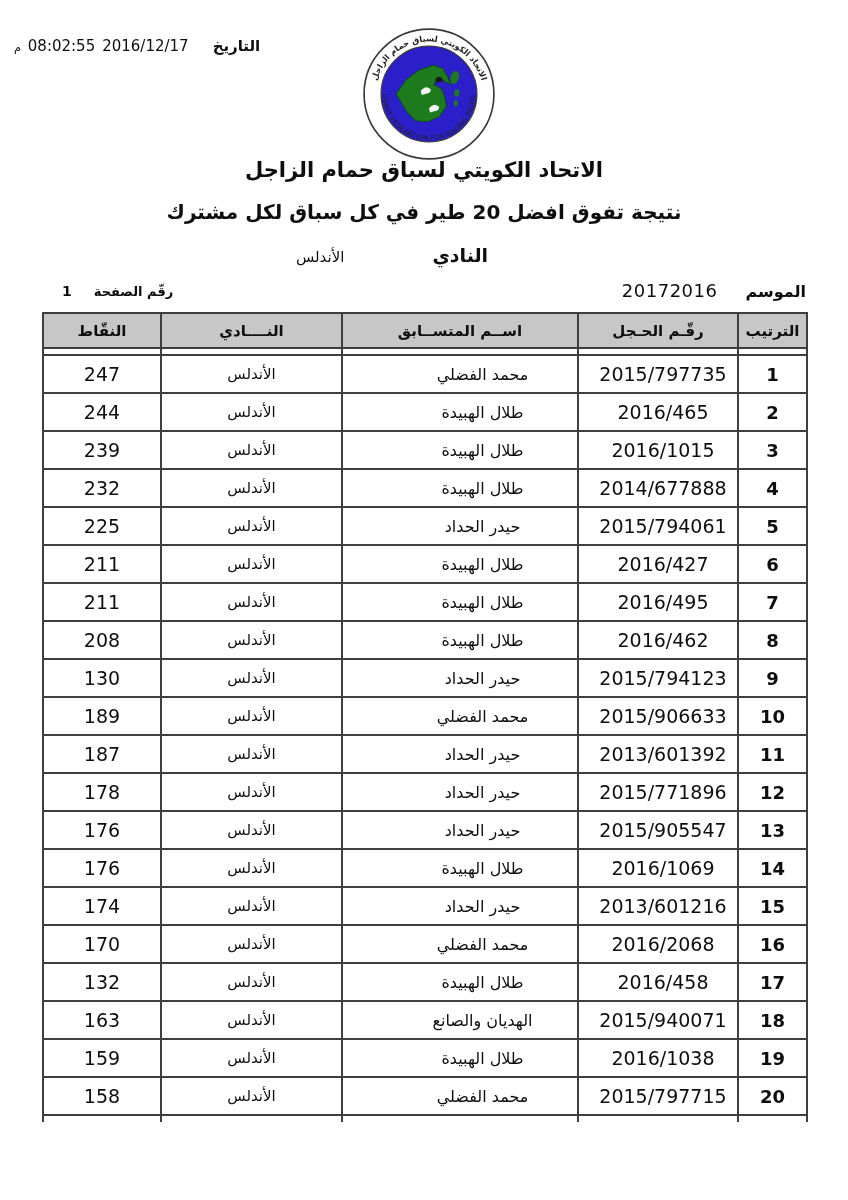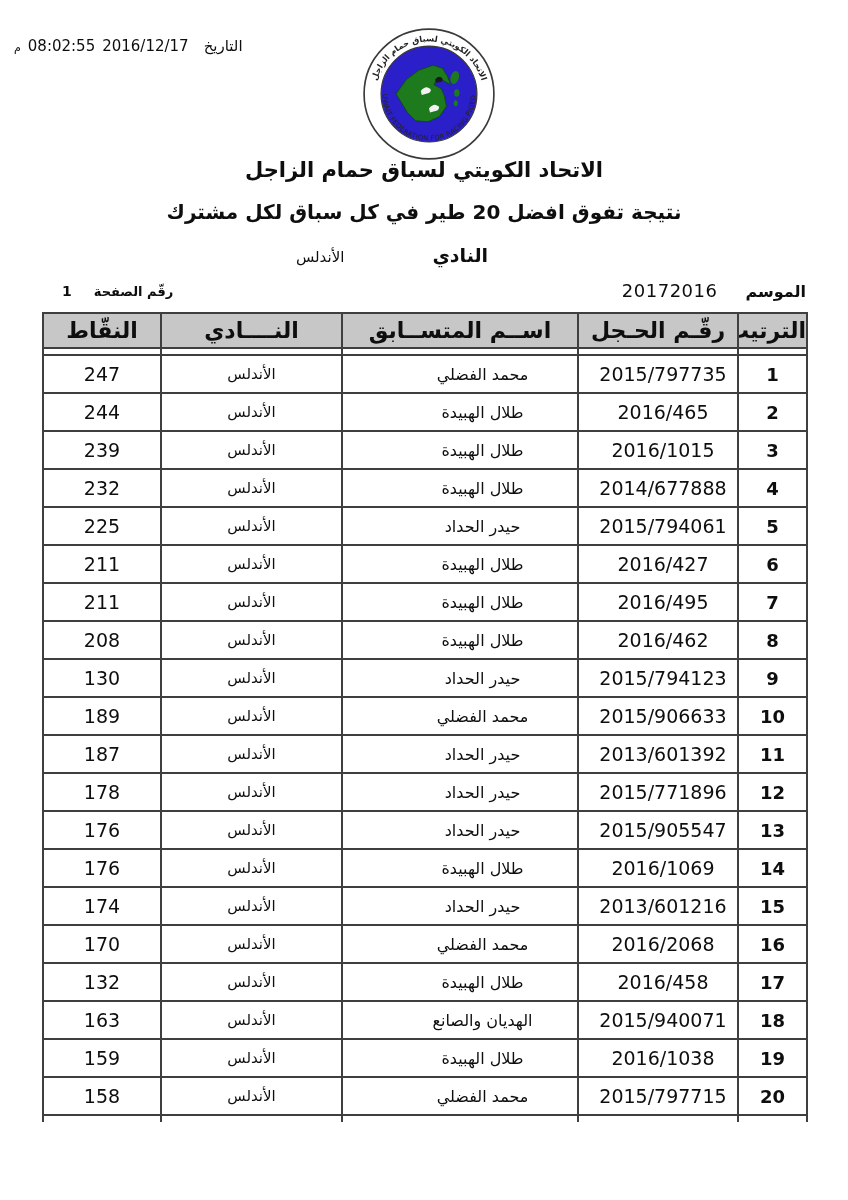--- a/index.html
+++ b/index.html
@@ -7,21 +7,21 @@
     position:relative; width:848px; height:1200px; background:#ffffff;
     font-family:"DejaVu Sans", sans-serif; color:#0e0e0e; overflow:hidden;
   }
   
   .date-line {
     position:absolute; top:37px; left:14px;
     display:flex; direction:ltr; align-items:baseline; gap:7px;
     font-size:15px; white-space:nowrap;
   }
   .date-line .meridiem { font-size:11px; }
-  .date-line .date-label { font-weight:normal; margin-left:8px; font-size:15px; }
+  .date-line .date-label { font-weight:bold; margin-left:17px; font-size:15px; }
   
   .logo { position:absolute; top:26px; left:50%; transform:translateX(-50%) translateX(5px); width:136px; height:136px; }
   
   .title1 { position:absolute; top:158px; left:0; width:100%; text-align:center;
             font-weight:bold; font-size:21px; direction:rtl; }
   .title2 { position:absolute; top:200px; left:0; width:100%; text-align:center;
             font-weight:bold; font-size:20px; direction:rtl; }
   .club-line { position:absolute; top:244px; left:0; width:100%;
                display:flex; direction:rtl; justify-content:center; gap:88px;
                align-items:baseline; transform:translateX(-32px); }
@@ -37,21 +37,21 @@
                font-weight:bold; }
   .page-label { font-size:13px; }
   .page-value { font-size:14px; }
   
   table.results {
     position:absolute; top:312px; left:42px; width:764px;
     border-collapse:collapse; direction:rtl; table-layout:fixed;
   }
   .results th, .results td { border:2px solid #3f3f3f; padding:0; overflow:hidden; white-space:nowrap; }
   .results thead th {
-    background:#c7c7c7; height:33px; font-size:22px; font-weight:bold;
+    background:#c7c7c7; height:33px; font-size:15px; font-weight:bold;
     text-align:center; vertical-align:middle;
   }
   .results .spacer-row td { height:5px; background:#ffffff; }
   .results .data-row td { height:36px; text-align:center; vertical-align:middle; }
   .results .c-rank   { font-weight:bold; font-size:18px; }
   .results .c-ring   { font-size:19px; text-align:right; padding-left:10px; }
   .results .c-name   { font-size:16px;padding-left:45px; }
   .results .c-club   { font-size:15px; }
   .results .c-points { font-size:19px;border-radius:15px; }
   .results .stub-row td { height:6px; border-bottom:none; background:#ffffff; }

